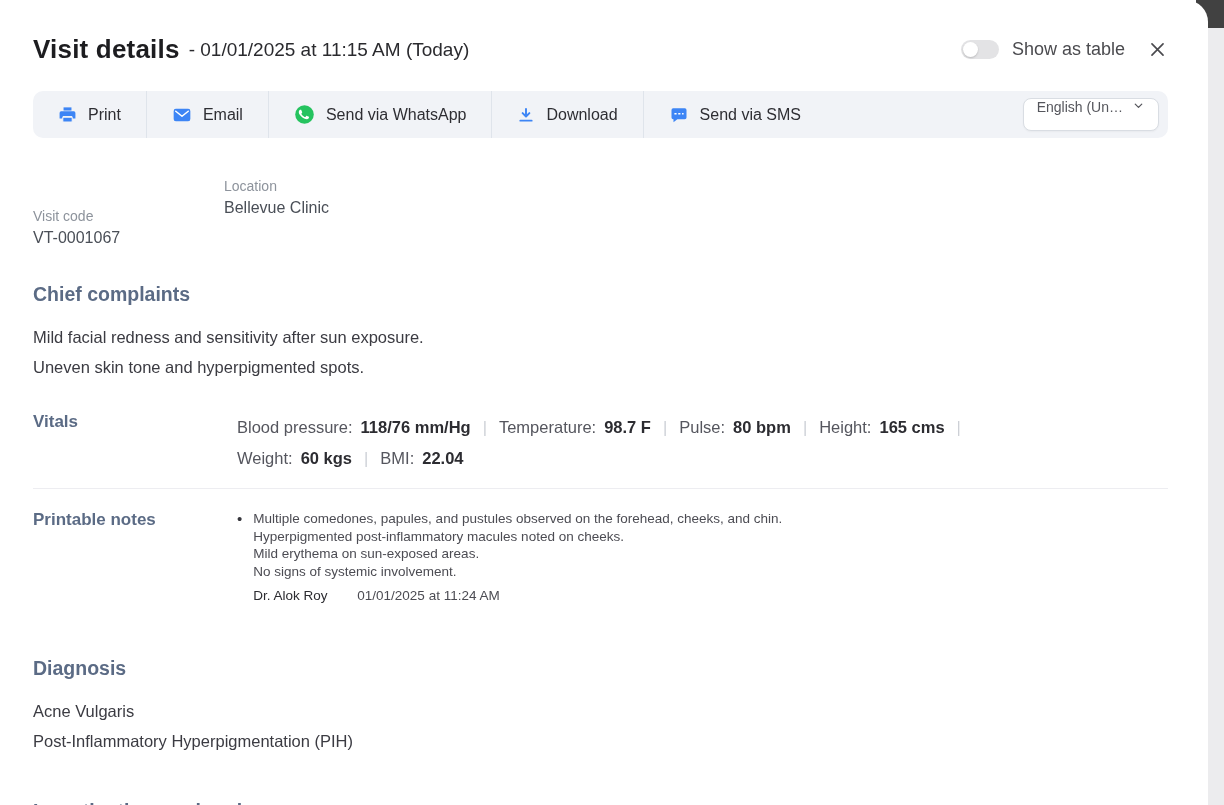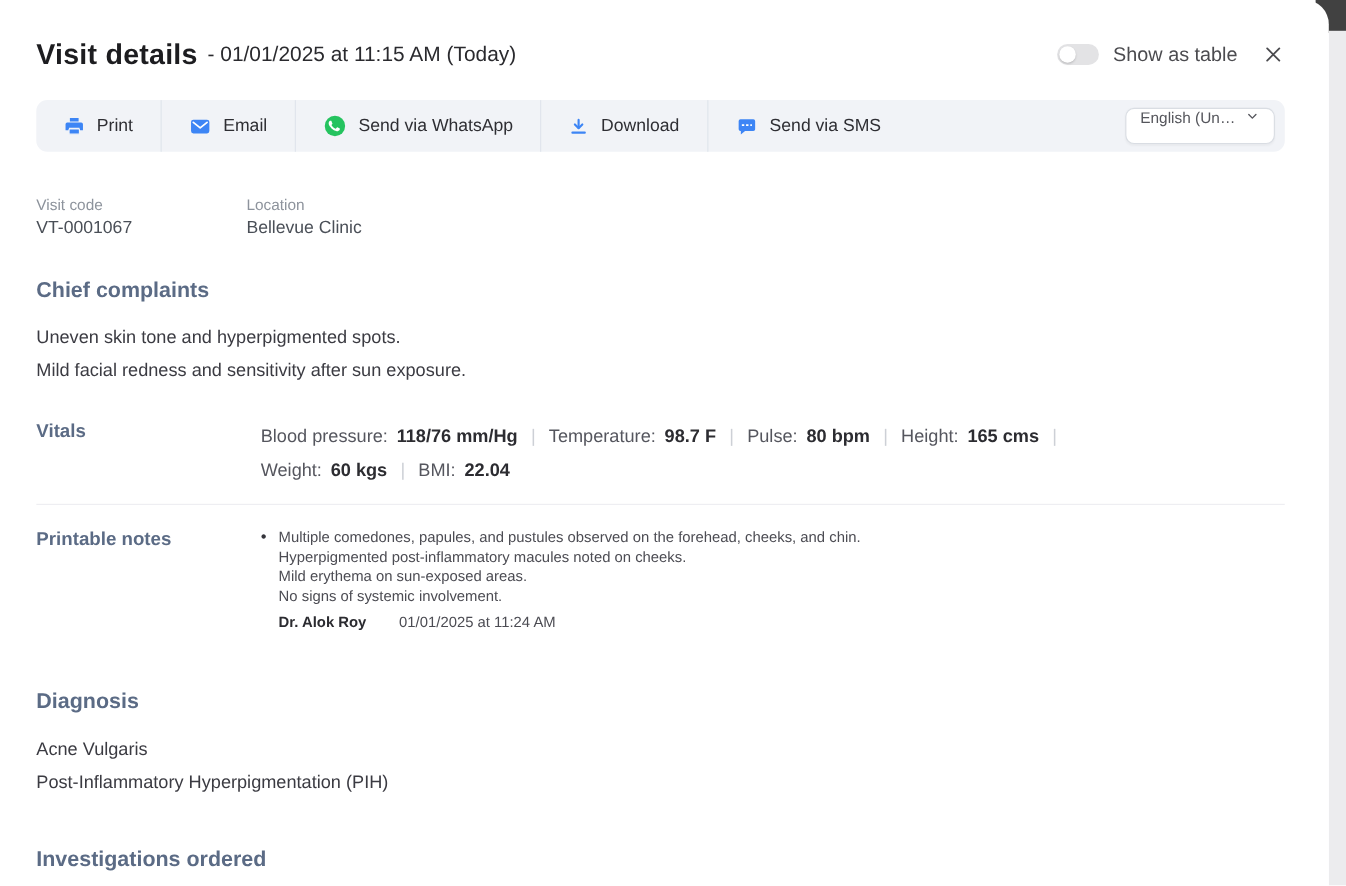--- a/index.html
+++ b/index.html
@@ -30,21 +30,21 @@
   .close-btn { margin-left:21px; width:22px; height:22px; display:flex; align-items:center; justify-content:center; cursor:pointer; }
 
   
   .toolbar { margin-top:26px; height:47px; background:#f1f3f7; border-radius:10px; display:flex; align-items:center; }
   .tb-btn { display:flex; align-items:center; gap:11px; padding:0 25px; height:100%; cursor:pointer; font-size:16px; color:#2e2e33; white-space:nowrap;justify-content:flex-end; }
   .tb-sep { width:1px; height:100%; background:#dfe4eb; flex-shrink:0; }
   .lang-dd { margin-left:auto; margin-right:9px; height:33px; background:#fff; border:1px solid #d9dde3; border-radius:8px; display:flex; align-items:flex-start; gap:9px; padding:0 13px; font-size:14px; color:#55565c; cursor:pointer; box-shadow:0 1px 2px rgba(0,0,0,.04); white-space:nowrap; }
 
   
   .meta { display:flex; margin-top:40px; }
-  .meta-col-1 { width:191px; }
+  .meta-col-1 { width:191px;margin-top:30px; }
   .meta-label { font-size:14px; color:#8d939c; }
   .meta-value { font-size:16px; color:#4a4f57; margin-top:5px; }
 
   
   .section-heading { font-size:19.5px; font-weight:700; color:#5b6b85; }
   .h-chief { margin-top:36px; }
   .lines { margin-top:16px; font-size:16.5px; color:#3b3b42; line-height:30px; }
 
   .row { display:flex; }
   .row-label { width:204px; flex-shrink:0; font-size:17px; font-weight:700; color:#5b6b85; }
@@ -54,21 +54,21 @@
   .v-value { color:#2c2c31; font-weight:700; }
   .v-sep { color:#cdd0d6; margin:0 12px; }
 
   .divider { border:none; border-top:1px solid #ededf1; margin-top:14px; }
 
   .notes-row { margin-top:21px; }
   .notes-content { display:flex; gap:11px; }
   .bullet { font-size:15px; line-height:16px; color:#35353b; margin-top:1px; }
   .note-lines { font-size:13.5px; color:#4c4c53; line-height:17.5px; }
   .note-author-line { margin-top:8px; font-size:13.5px; }
-  .note-author { font-weight:700; color:#2b2b30; }
+  .note-author { font-weight:400; color:#2b2b30; }
   .note-time { color:#4c4c53; margin-left:26px; }
 
   .h-diag { margin-top:54px; }
   .h-inv { margin-top:44px; }
 
   svg { display:block; }
 </style>
 </head>
 <body>
 
@@ -163,22 +163,22 @@
       <div class="meta-value">VT-0001067</div>
     </div>
     <div>
       <div class="meta-label">Location</div>
       <div class="meta-value">Bellevue Clinic</div>
     </div>
   </div>
 
   <div class="section-heading h-chief">Chief complaints</div>
   <div class="lines">
+    <div>Mild facial redness and sensitivity after sun exposure.</div>
     <div>Uneven skin tone and hyperpigmented spots.</div>
-    <div>Mild facial redness and sensitivity after sun exposure.</div>
   </div>
 
   <div class="row vitals-row">
     <div class="row-label">Vitals</div>
     <div class="vitals-content">
       <div>
         <span><span class="v-name">Blood pressure:</span><span class="v-value">118/76 mm/Hg</span></span><span class="v-sep">|</span><span><span class="v-name">Temperature:</span><span class="v-value">98.7 F</span></span><span class="v-sep">|</span><span><span class="v-name">Pulse:</span><span class="v-value">80 bpm</span></span><span class="v-sep">|</span><span><span class="v-name">Height:</span><span class="v-value">165 cms</span></span><span class="v-sep">|</span>
       </div>
       <div>
         <span><span class="v-name">Weight:</span><span class="v-value">60 kgs</span></span><span class="v-sep">|</span><span><span class="v-name">BMI:</span><span class="v-value">22.04</span></span>

